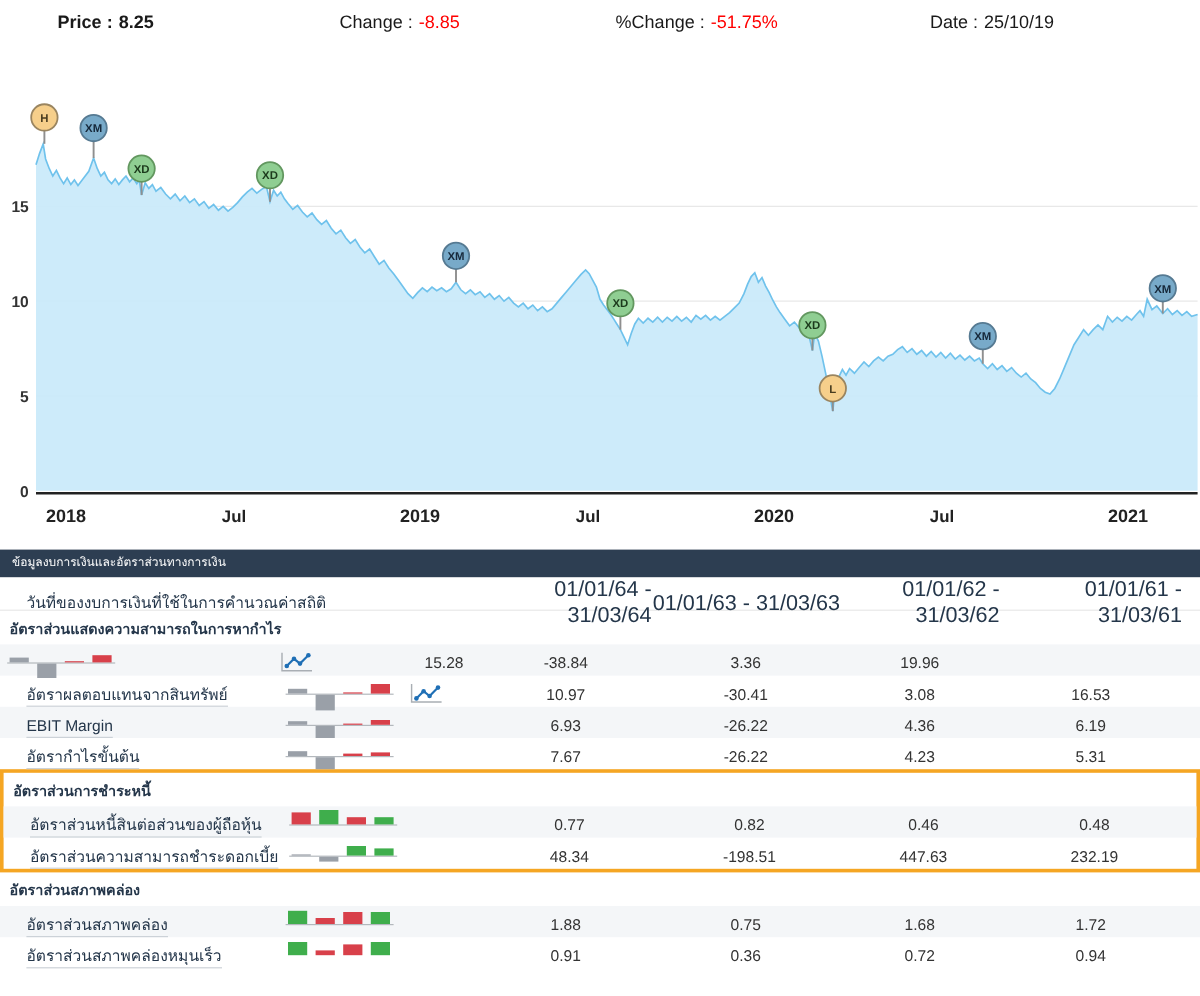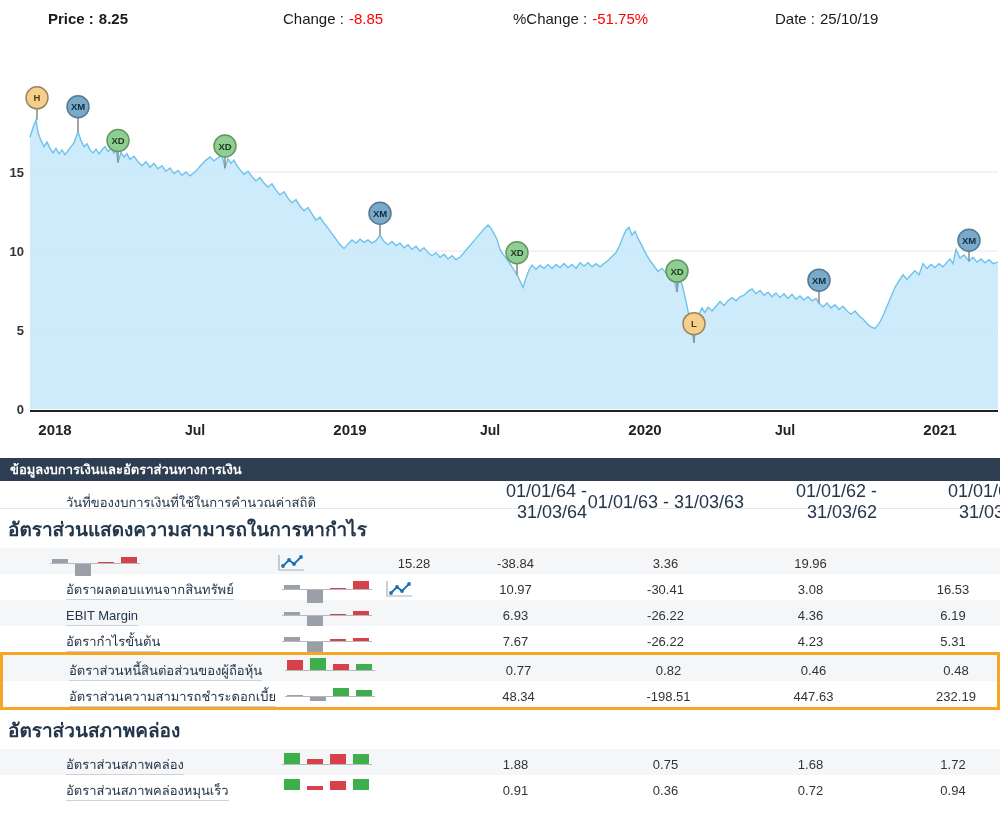--- a/index.html
+++ b/index.html
@@ -12,28 +12,28 @@
   .q-price{left:48px;font-weight:bold;} .q-change{left:283px;} .q-pct{left:513px;} .q-date{left:775px;}
   .neg{color:#ff0000;}
   .q-label{margin-right:5px;}
 
   
   #chart-wrap{position:absolute;top:60px;left:0;width:1000px;height:390px;}
   #price-chart{display:block;}
 
   
   #fin-table{position:absolute;top:458px;left:0;width:1000px;color:#24364a;font-size:13px;}
-  .tbl-titlebar{background:#2d3e52;color:#ffffff;font-weight:bold;height:23px;line-height:23px;
-                padding-left:10px;font-size:13px;}
+  .tbl-titlebar{background:#2d3e52;color:#ffffff;font-weight:normal;height:23px;line-height:23px;
+                padding-left:10px;font-size:10px;}
   .trow,.daterow{display:grid;grid-template-columns:232px 108px 60px 143px 157px 133px 152px;
-        align-items:center;padding-right:15px;padding-left:44px;}
+        align-items:center;padding-right:15px;}
   .daterow{height:27px;border-bottom:1px solid #e8e8e8;}
   .daterow .d-label{grid-column:1/4;padding-left:22px;font-size:13px;}
   .d-col{text-align:right;font-size:18px;}
-  .sec-header{font-weight:bold;font-size:19px;padding:5px 0 4px 8px;color:#24364a;}
+  .sec-header{font-weight:bold;font-size:12px;padding:5px 0 4px 8px;color:#24364a;}
   .trow{height:26px;}
   .rows-wrap .trow:nth-child(odd){background:#f4f6f8;}
   .c-label{padding-left:22px;}
   .rlabel{border-bottom:1px solid #ccd2d8;padding-bottom:2px;cursor:pointer;}
   .c-val{text-align:center;color:#333;}
   .c-mini{display:flex;justify-content:flex-start;padding-left:6px;}
   .minibar{position:relative;width:90px;height:30px;}
   .mb-axis{position:absolute;left:0;top:15px;width:90px;height:1px;background:#b3b8bd;}
   .mb-bar{position:absolute;width:16px;}
   .c-spark{display:flex;align-items:center;}
@@ -208,20 +208,21 @@
         <div class="c-spark"></div>
         <div class="c-val">7.67</div>
         <div class="c-val">-26.22</div>
         <div class="c-val">4.23</div>
         <div class="c-val">5.31</div>
       </div>
     </div>
   </div>
 
   <div class="hl-box">
+    <div class="sec-header">อัตราส่วนการชำระหนี้</div>
     <div class="rows-wrap">
       <div class="trow">
         <div class="c-label"><span class="rlabel">อัตราส่วนหนี้สินต่อส่วนของผู้ถือหุ้น</span></div>
         <div class="c-mini">
             <div class="minibar">
               <div class="mb-axis"></div>
               <div class="mb-bar" style="left: 2px; background: rgb(216, 64, 74); top: 5px; height: 10px;"></div>
               <div class="mb-bar" style="left: 25px; background: rgb(63, 174, 76); top: 3px; height: 12px;"></div>
               <div class="mb-bar" style="left: 48px; background: rgb(216, 64, 74); top: 9px; height: 6px;"></div>
               <div class="mb-bar" style="left: 71px; background: rgb(63, 174, 76); top: 9px; height: 6px;"></div>

